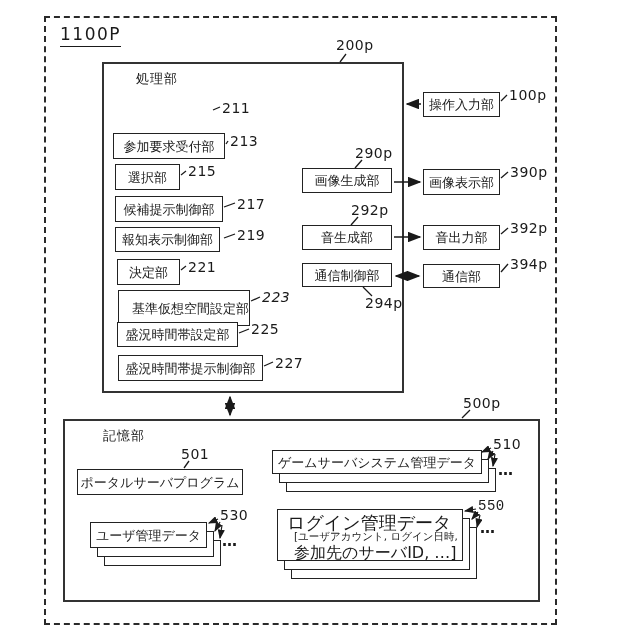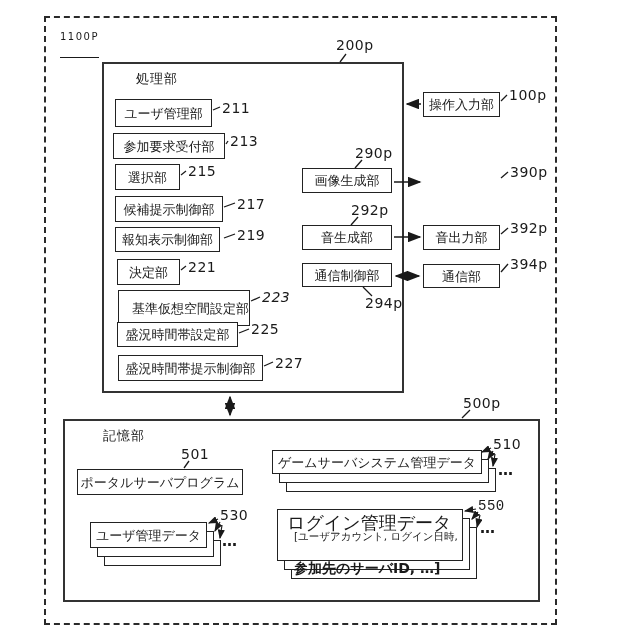--- a/index.html
+++ b/index.html
@@ -23,30 +23,30 @@
   .backbox{
     border:1.6px solid #222222;background:#ffffff;z-index:3;
   }
   .ref{
     z-index:6;font-size:14px;letter-spacing:0.5px;white-space:nowrap;line-height:1;
   }
   .heading{
     z-index:6;font-size:13px;letter-spacing:1px;white-space:nowrap;line-height:1;
   }
   .devref{
-    z-index:6;font-size:10px;letter-spacing:1.5px;line-height:1;
-    border-bottom:1.6px solid #1a1a1a;padding-bottom:15px;margin-top:6px;
+    z-index:6;font-size:17px;letter-spacing:1.5px;line-height:1;
+    border-bottom:1.6px solid #1a1a1a;padding-bottom:3px;
   }
   .dots{z-index:6;font-size:15px;font-weight:bold;line-height:1;letter-spacing:1px;}
   .loginbox{
     border:1.6px solid #222222;background:#ffffff;z-index:5;
   }
   .loginbox .t{position:absolute;left:9px;top:4px;font-size:18px;white-space:nowrap;line-height:1;}
   .loginbox .d1{position:absolute;left:16px;top:21px;font-size:10.5px;white-space:nowrap;line-height:1;}
-  .loginbox .d2{position:absolute;left:16px;top:51px;font-size:14px;white-space:nowrap;line-height:1;font-weight:bold;}
+  .loginbox .d2{position:absolute;left:16px;top:35px;font-size:16px;white-space:nowrap;line-height:1;}
 </style>
 </head>
 <body>
 
 <div id="canvas">
 
   <div class="abs dashed" style="left:44px;top:16px;width:513px;height:609px;"></div>
 
   <div class="abs devref" style="left:60px;top:26px;">1100P</div>
 
@@ -120,23 +120,20 @@
       <line x1="220" y1="522" x2="215" y2="531" marker-end="url(#ah2)"></line>
       <line x1="222" y1="525" x2="220" y2="538" marker-end="url(#ah2)"></line>
     </g>
     <g stroke="#1a1a1a" stroke-width="1.2">
       <line x1="476" y1="509" x2="465" y2="511" marker-end="url(#ah2)"></line>
       <line x1="478" y1="512" x2="472" y2="519" marker-end="url(#ah2)"></line>
       <line x1="480" y1="515" x2="477" y2="527" marker-end="url(#ah2)"></line>
     </g>
   </svg>
 
-  <div class="abs box" style="left:115px;top:99px;width:97px;height:28px;">
-      <span>ユーザ管理部</span>
-    </div>
   <div class="abs ref" style="left:222px;top:101px;">211</div>
 
   <div class="abs box" style="left:113px;top:133px;width:112px;height:26px;">
       <span>参加要求受付部</span>
     </div>
   <div class="abs ref" style="left:230px;top:134px;">213</div>
 
   <div class="abs box" style="left:115px;top:164px;width:65px;height:26px;">
       <span>選択部</span>
     </div>
@@ -185,20 +182,23 @@
   <div class="abs box" style="left:302px;top:263px;width:90px;height:24px;">
       <span>通信制御部</span>
     </div>
   <div class="abs ref" style="left:365px;top:296px;">294p</div>
 
   <div class="abs box" style="left:423px;top:92px;width:77px;height:25px;">
       <span>操作入力部</span>
     </div>
   <div class="abs ref" style="left:509px;top:88px;">100p</div>
 
+  <div class="abs box" style="left:423px;top:169px;width:77px;height:26px;">
+      <span>画像表示部</span>
+    </div>
   <div class="abs ref" style="left:510px;top:165px;">390p</div>
 
   <div class="abs box" style="left:423px;top:225px;width:77px;height:25px;">
       <span>音出力部</span>
     </div>
   <div class="abs ref" style="left:510px;top:221px;">392p</div>
 
   <div class="abs box" style="left:423px;top:264px;width:77px;height:24px;">
       <span>通信部</span>
     </div>

